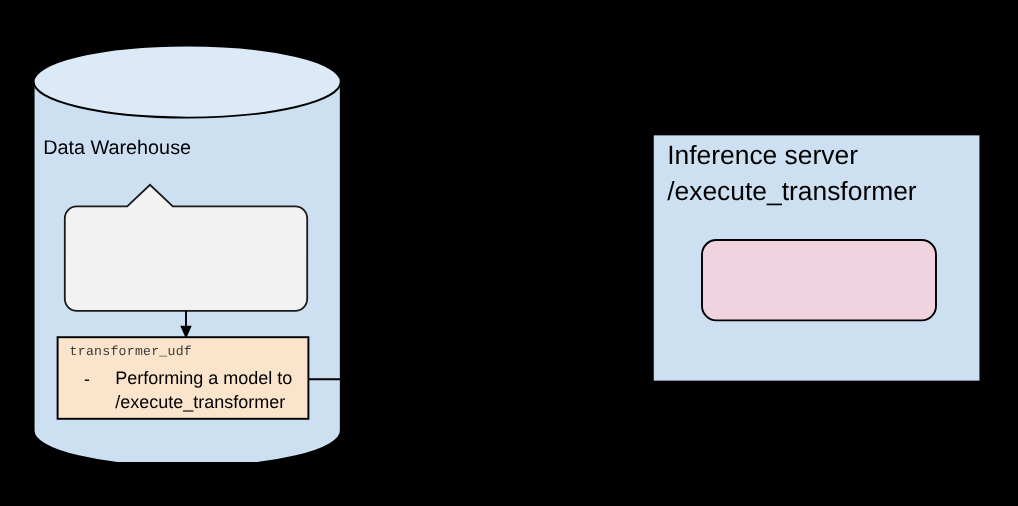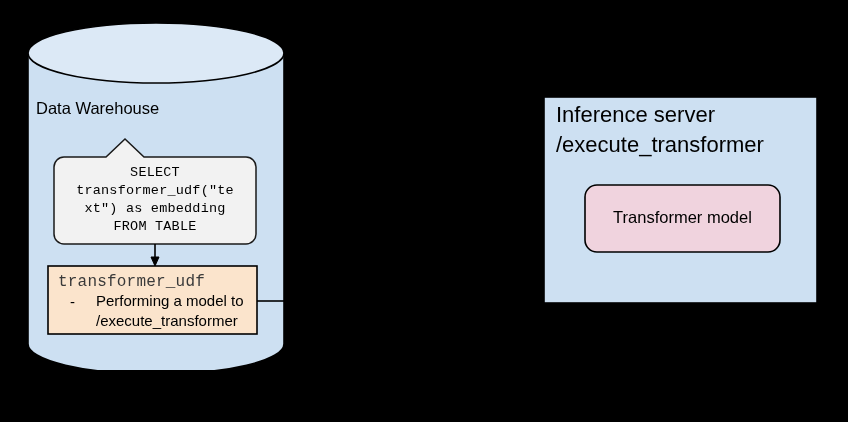--- a/index.html
+++ b/index.html
@@ -7,20 +7,21 @@
     padding: 0;
     background: #000000;
   }
   #canvas {
     position: relative;
     width: 848px;
     height: 370px;
     background: #000000;
     overflow: hidden;
     font-family: "Liberation Sans", sans-serif;
+    margin-top: 15px;
   }
   .svg-layer {
     position: absolute;
     left: 0;
     top: 0;
     width: 848px;
     height: 422px;
   }
   .txt {
     position: absolute;
@@ -44,21 +45,21 @@
     top: 164px;
     width: 196px;
     text-align: center;
     font-size: 13.5px;
     line-height: 1.33;
     letter-spacing: 0.2px;
   }
   #udf-title {
     left: 58px;
     top: 273px;
-    font-size: 16px;
+    font-size: 11px;
     color: #3a3a3a;
     letter-spacing: 0.2px;
   }
   #udf-bullet-dash {
     left: 70px;
     top: 293px;
     font-size: 15px;
   }
   #udf-bullet-text {
     left: 96px;
@@ -111,30 +112,25 @@
 
     <rect x="48" y="266" width="209" height="68" fill="#fbe4cc" stroke="#000000" stroke-width="1.6"></rect>
 
     <rect x="544" y="97" width="273" height="206" fill="#cde0f2" stroke="#000000" stroke-width="1.6"></rect>
 
     <rect x="585" y="185" width="195" height="67" rx="12" ry="12" fill="#f0d3de" stroke="#000000" stroke-width="1.6"></rect>
   </svg>
 
   <div class="txt sans" id="dw-label">Data Warehouse</div>
 
-  <div class="txt mono" id="callout-text">SELECT
-transformer_udf("te
-xt") as embedding
-FROM TABLE</div>
 
   <div class="txt mono" id="udf-title">transformer_udf</div>
 
   <div class="txt sans" id="udf-bullet-dash">-</div>
 
   <div class="txt sans" id="udf-bullet-text">Performing a model to
 /execute_transformer</div>
 
   <div class="txt sans" id="srv-title">Inference server
 /execute_transformer</div>
 
-  <div class="txt sans" id="model-label">Transformer model</div>
 
 </div>
 
 </body></html>

